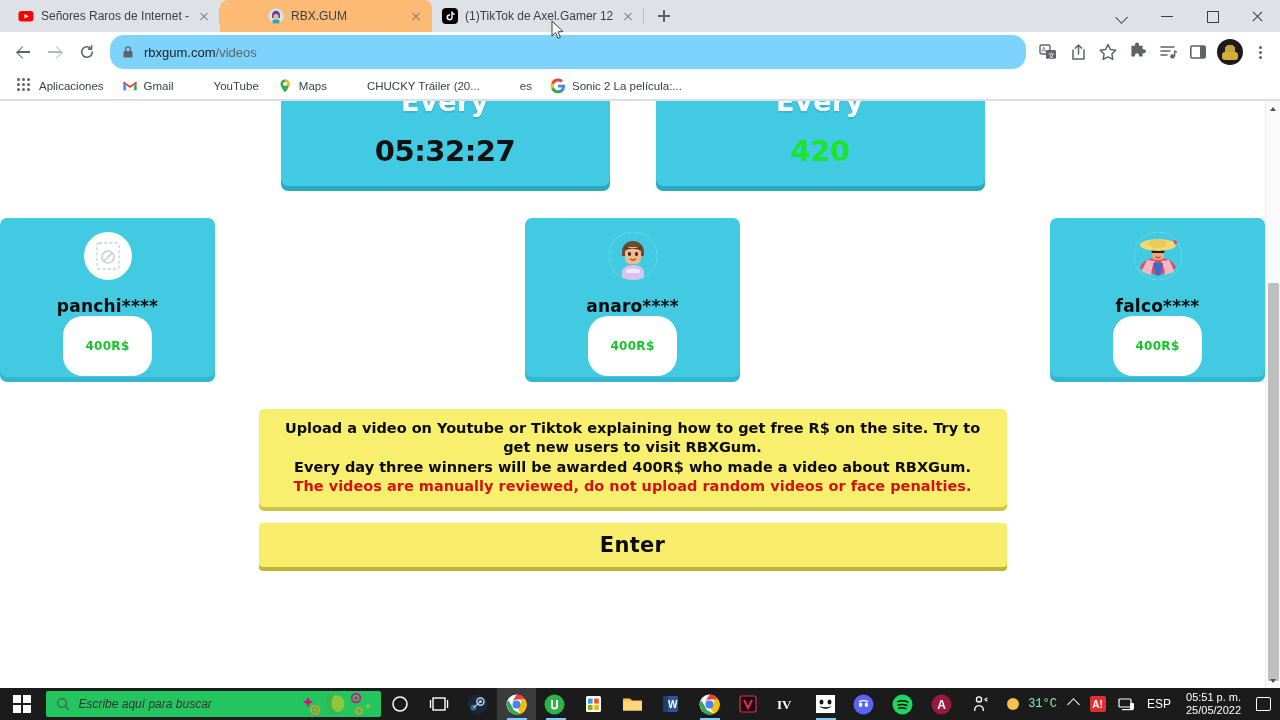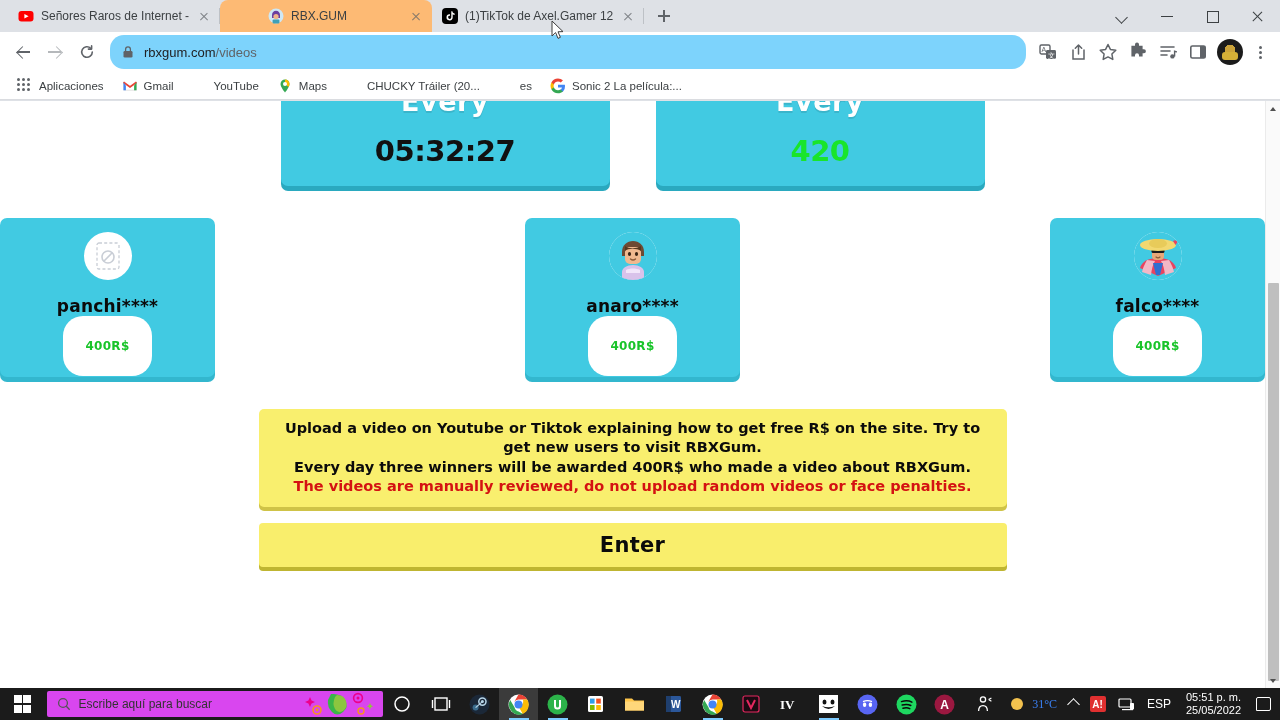--- a/index.html
+++ b/index.html
@@ -241,35 +241,35 @@
 
   
   .taskbar {
     position: absolute; left: 0; top: 688px; width: 1280px; height: 32px;
     background: #1b1b1b; display: flex; align-items: center;
   }
   .start-btn { width: 46px; height: 32px; display: flex; align-items: center; justify-content: center; }
   .win-logo { display: grid; grid-template-columns: 8px 8px; grid-template-rows: 8px 8px; gap: 1.6px; }
   .win-logo span { background: #ffffff; }
   .searchbox {
-    width: 346px; height: 26px; background: #d946ef; border-radius: 2px;
+    width: 346px; height: 26px; background: #22c55e; border-radius: 2px;
     display: flex; align-items: center; gap: 8px; padding: 0 10px; position: relative;
-    overflow: hidden; margin-left: 2px;
+    overflow: hidden; margin-left: 2px; font-style: italic;
   }
   .search-ic { width: 14px; height: 14px; position: relative; flex: 0 0 14px; }
   .search-txt { font-size: 12px; color: #333333; font-family: "Liberation Sans", sans-serif; }
   .search-art { position: absolute; right: 4px; top: 0; width: 78px; height: 26px; }
   .tb-btn { width: 40px; height: 32px; display: flex; align-items: center; justify-content: center; position: relative; }
   .tb-btn.running::after {
     content: ""; position: absolute; bottom: 0; left: 10px; width: 20px; height: 2px; background: #7ecbff;
   }
   .tb-btn.active-app { background: #3b3b3b; }
   .tray { margin-left: auto; display: flex; align-items: center; height: 32px; padding-right: 4px; gap: 2px; }
   .tray-item { display: flex; align-items: center; justify-content: center; height: 32px; padding: 0 5px; }
-  .temp-txt { font-size: 12px; color: #3b82f6; font-family: Liberation Serif, serif; }
+  .temp-txt { font-size: 12px; color: #86efac; font-family: Liberation Mono, monospace; }
   .lang-txt { font-size: 12px; color: #ffffff; font-family: "Liberation Sans", sans-serif; }
   .clock {
     color: #ffffff; font-size: 11px; line-height: 13px; text-align: right;
     font-family: "Liberation Sans", sans-serif; padding: 0 8px;
   }
   .notif-ic { width: 15px; height: 14px; border: 1.4px solid #ffffff; border-radius: 2px 2px 2px 0; }
   .chev-up { width: 9px; height: 9px; border-left: 1.4px solid #fff; border-top: 1.4px solid #fff; transform: rotate(45deg); }
 </style>
 </head>
 <body>

